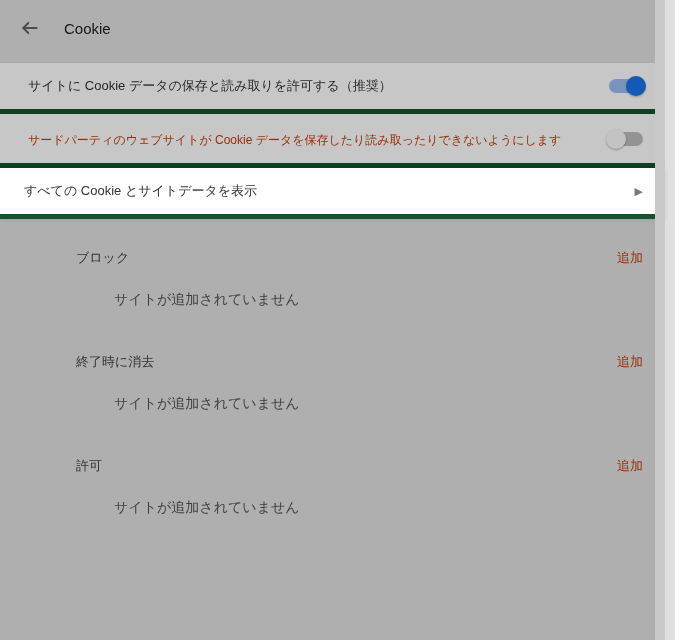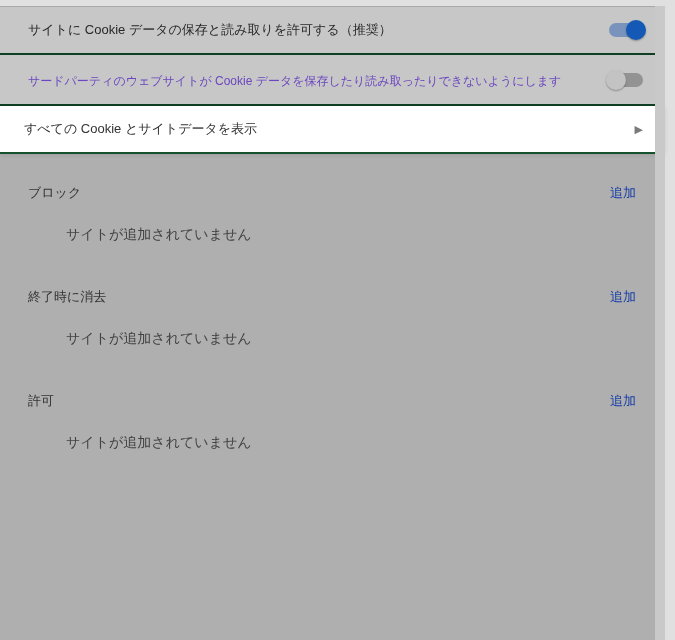--- a/index.html
+++ b/index.html
@@ -50,30 +50,30 @@
     .settings-list {
       background: #fff;
       margin-top: 6px;
       border-top: 1px solid #d9d9d9;
     }
     .row {
       display: flex;
       align-items: center;
       justify-content: space-between;
       padding: 14px 22px 14px 28px;
-      border-bottom: 2px solid #14532d;
+      border-bottom: 5px solid #14532d;
       background: #fff;
       position: relative;
     }
     .row .label {
       color: #333;
       font-size: 13px;
     }
     .row .sublabel {
-      color: #8b5cf6;
+      color: #c2410c;
       font-size: 12px;
       margin-top: 4px;
     }
     .row-body { display: flex; flex-direction: column; }
     
     .toggle {
       width: 34px;
       height: 14px;
       border-radius: 10px;
       position: relative;
@@ -96,32 +96,33 @@
       font-size: 11px;
     }
     
     .highlight-row {
       z-index: 10;
       position: relative;
       box-shadow: 0 1px 4px rgba(0,0,0,0.1);
       padding-left: 24px;
     }
     .section {
-      padding: 0 29px 0 28px;
+      padding: 0 22px 0 28px;
+      margin-left: 48px;
     }
     .section-header {
       display: flex;
       justify-content: space-between;
       align-items: center;
       padding: 30px 0 10px 0;
       color: #444;
       font-size: 13px;
     }
     .add-link {
-      color: #1d4ed8;
+      color: #c2410c;
       font-size: 13px;
     }
     .empty-msg {
       padding: 14px 0 14px 38px;
       color: #555;
       font-size: 14px;
     }
     .right-gutter {
       position: absolute;
       top: 0; right: 0;
@@ -129,20 +130,29 @@
       height: 100%;
       background: #c9c9c9;
       z-index: 20;
     }
   </style>
 </head>
 <body>
 
 <div class="page">
 
+  <div class="header">
+    <span class="back-btn">
+      <svg width="20" height="20" viewBox="0 0 24 24" fill="none" stroke="#5f6368" stroke-width="2.2" stroke-linecap="round" stroke-linejoin="round">
+        <line x1="20" y1="12" x2="4" y2="12"></line>
+        <polyline points="10 18 4 12 10 6"></polyline>
+      </svg>
+    </span>
+    <span class="title">Cookie</span>
+  </div>
 
   <div class="settings-list">
 
     <div class="row">
       <div class="row-body">
         <span class="label">サイトに Cookie データの保存と読み取りを許可する（推奨）</span>
       </div>
       <div class="toggle on">
           <div class="knob"></div>
         </div>

